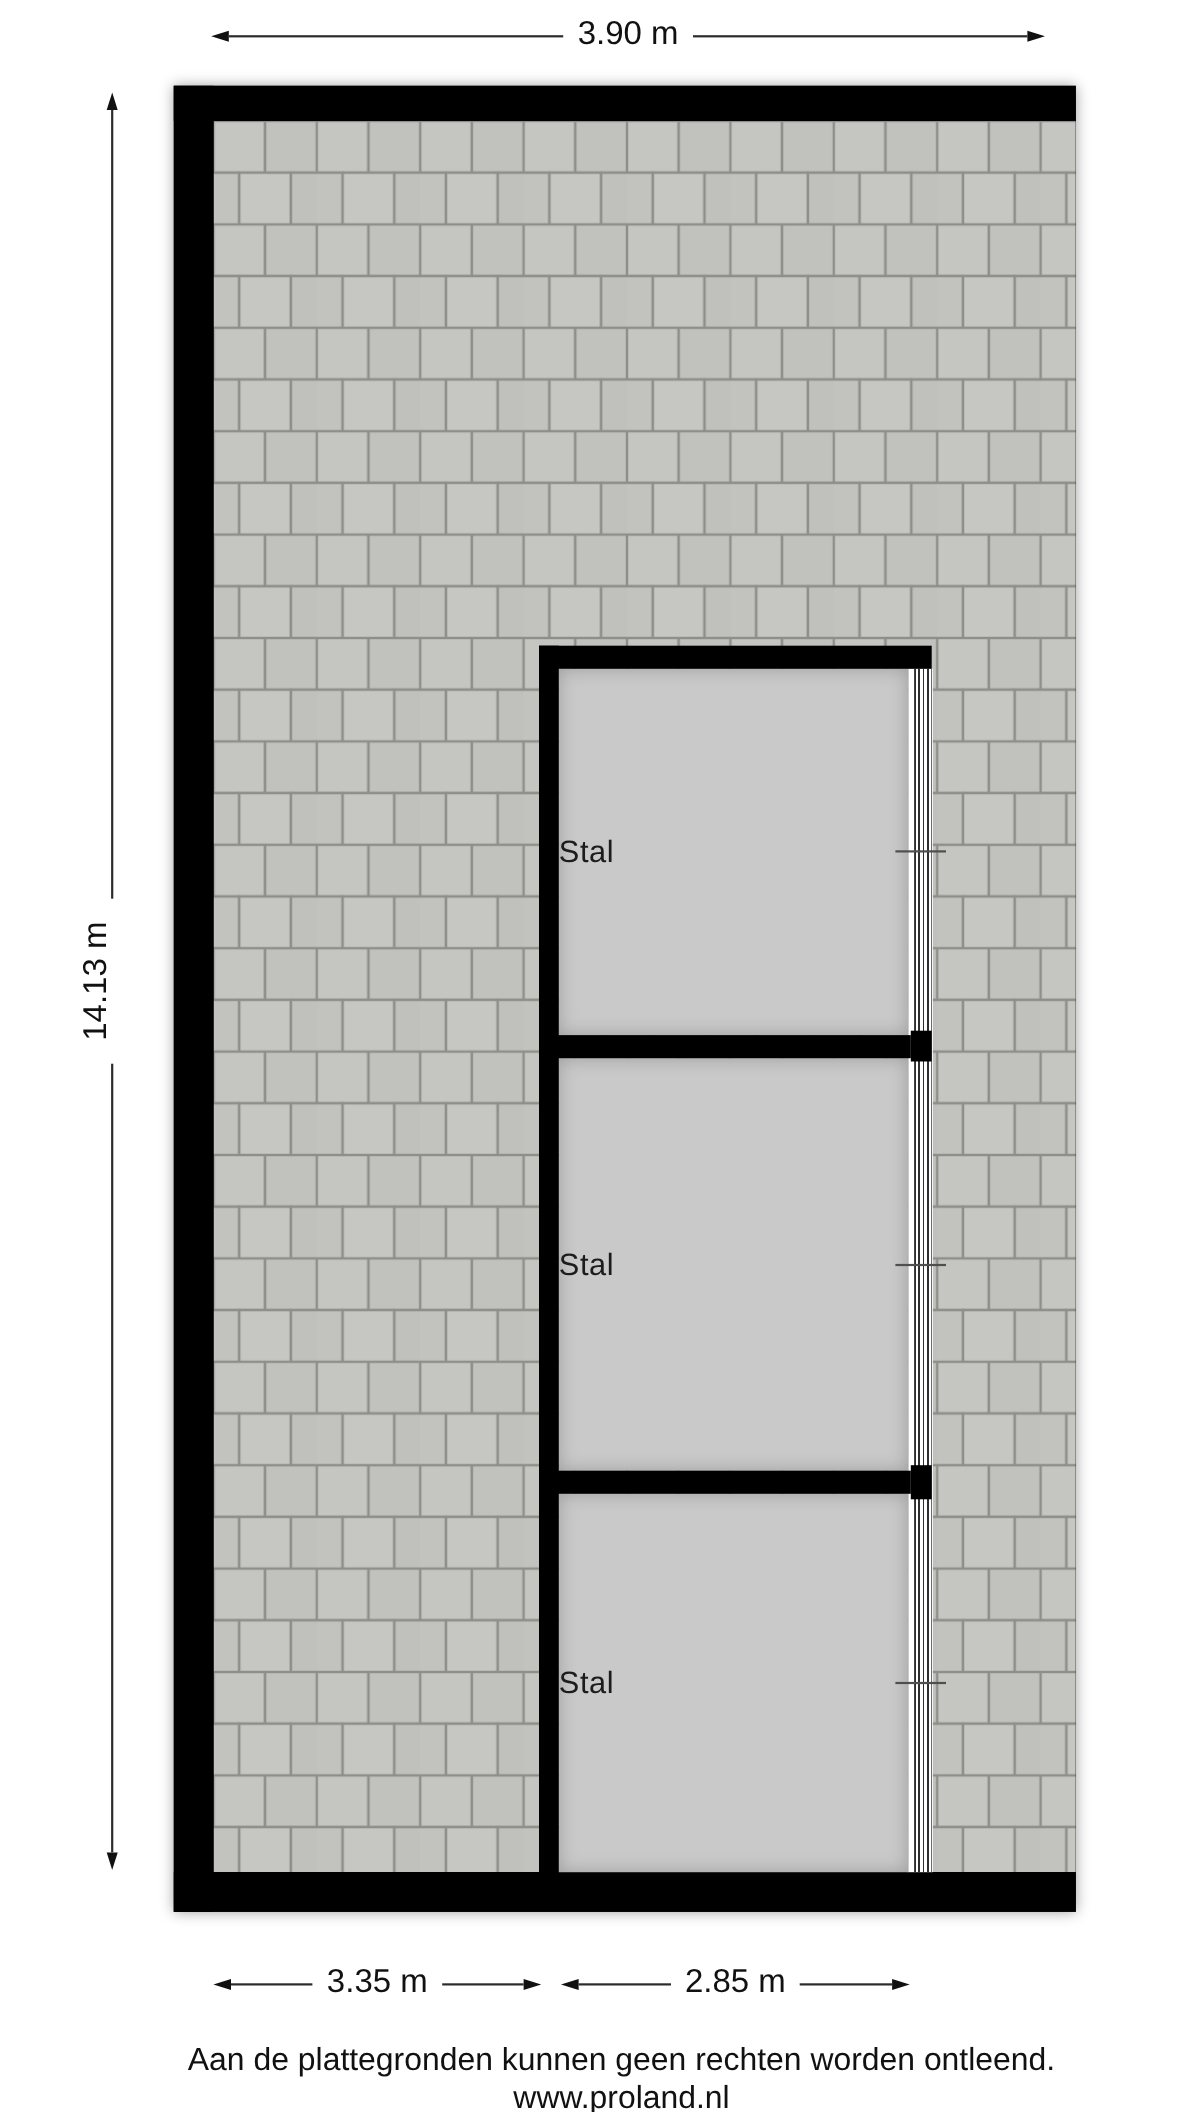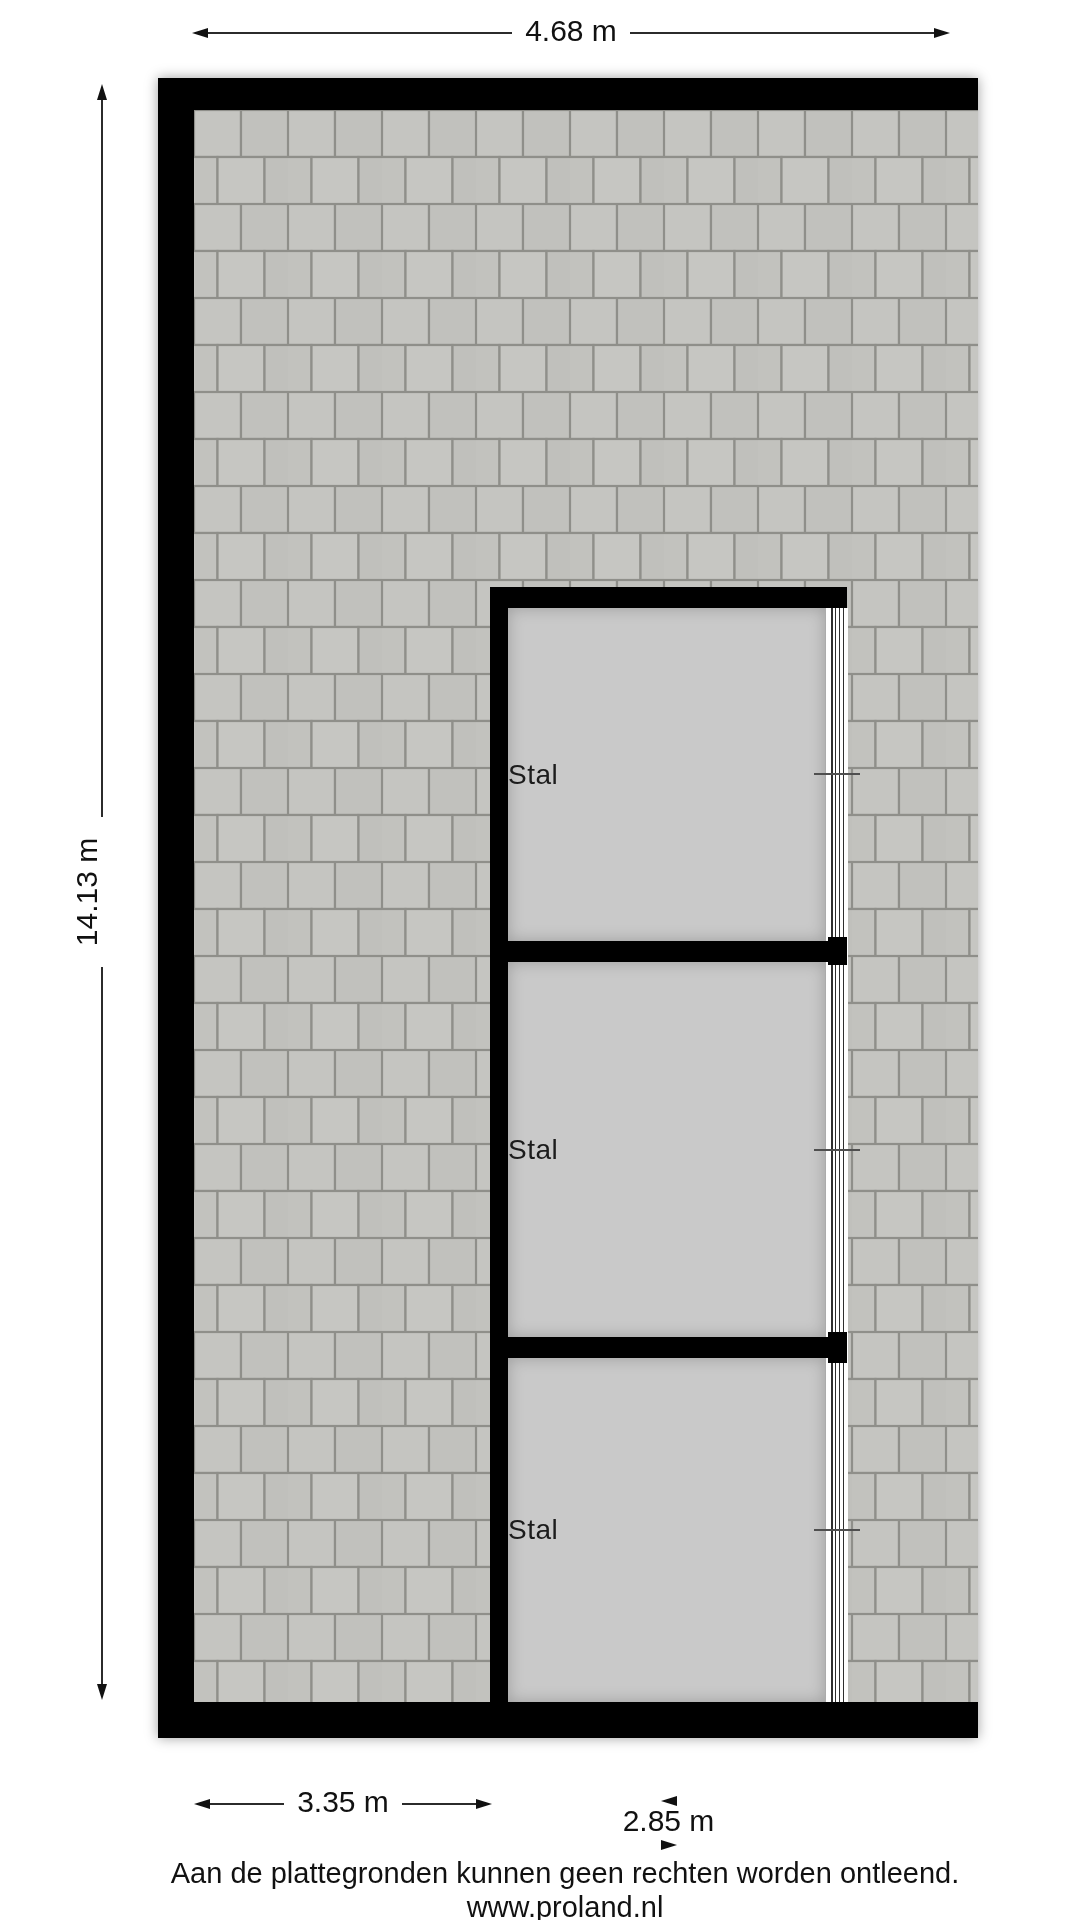--- a/index.html
+++ b/index.html
@@ -77,21 +77,21 @@
 
   
   .h-dim { display: flex; align-items: center; height: 16px; z-index: 7; }
   .h-dim .seg { flex: 1; height: 2px; background: #2b2b2b; }
   .ah-left  { width: 0; height: 0; border-top: 5px solid transparent; border-bottom: 5px solid transparent; border-right: 16px solid #111; }
   .ah-right { width: 0; height: 0; border-top: 5px solid transparent; border-bottom: 5px solid transparent; border-left: 16px solid #111; }
   .dim-label { padding: 0 13px; font-size: 30px; color: #111; white-space: nowrap; transform: translateY(-2px); }
 
   .dim-top         { left: 192px; top: 25px;   width: 758px; }
   .dim-bottom-left { left: 194px; top: 1796px; width: 298px; }
-  .dim-bottom-right{ left: 510px; top: 1796px; width: 317px; flex-direction: column; }
+  .dim-bottom-right{ left: 510px; top: 1796px; width: 317px; }
 
   .v-dim { left: 97px; top: 84px; height: 1616px; width: 10px;
            display: flex; flex-direction: column; align-items: center; z-index: 7; }
   .ah-up   { width: 0; height: 0; border-left: 5px solid transparent; border-right: 5px solid transparent; border-bottom: 16px solid #111; }
   .ah-down { width: 0; height: 0; border-left: 5px solid transparent; border-right: 5px solid transparent; border-top: 16px solid #111; }
   .v-dim .seg { flex: 1; width: 2px; background: #2b2b2b; }
   .v-label-box { height: 150px; width: 2px; position: relative; flex: none; }
   .v-label-box span {
     position: absolute; left: 50%; top: 50%; margin-left: -15px;
     transform: translate(-50%, -50%) rotate(-90deg);
@@ -153,21 +153,21 @@
   <div class="abs room room-2">
     <span class="room-label">Stal</span>
   </div>
   <div class="abs room room-3">
     <span class="room-label">Stal</span>
   </div>
 
   <div class="abs h-dim dim-top">
     <div class="ah-left"></div>
     <div class="seg"></div>
-    <div class="dim-label">4.68 m</div>
+    <div class="dim-label">3.90 m</div>
     <div class="seg"></div>
     <div class="ah-right"></div>
   </div>
 
   <div class="abs v-dim">
     <div class="ah-up"></div>
     <div class="seg"></div>
     <div class="v-label-box">
       <span>14.13 m</span>
     </div>

